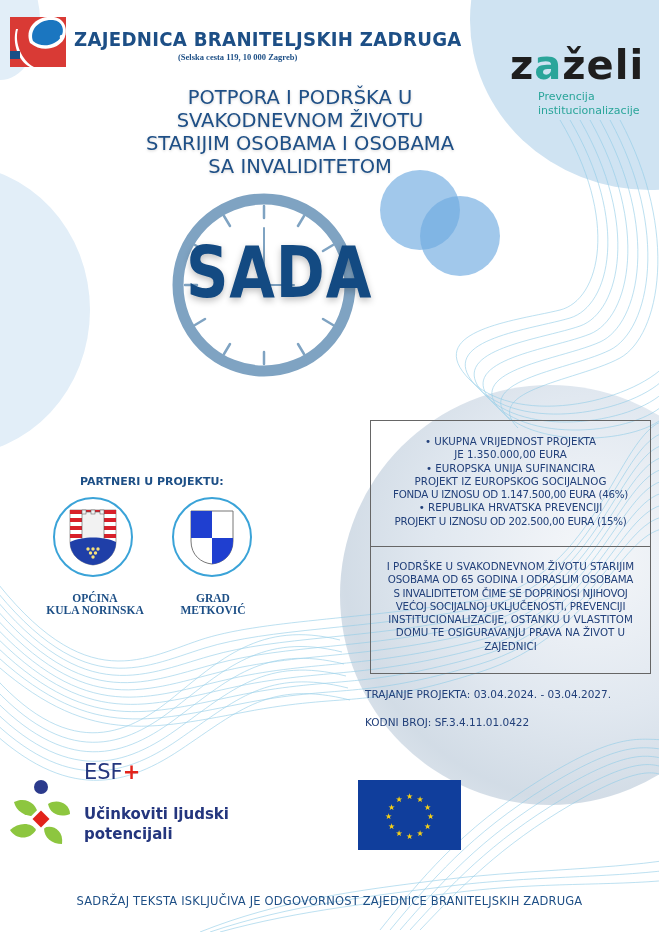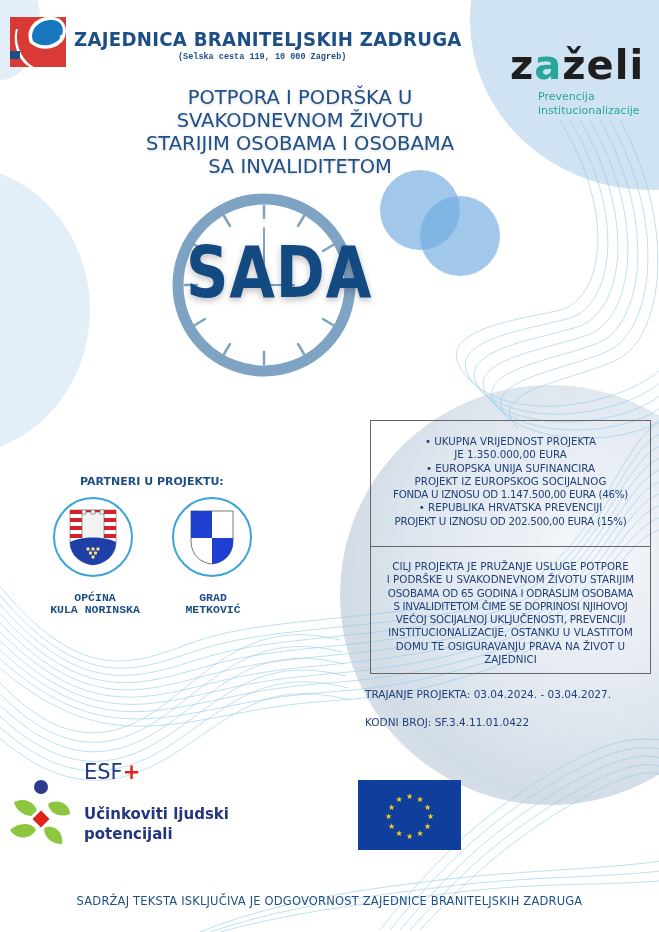--- a/index.html
+++ b/index.html
@@ -16,21 +16,21 @@
   .c-photo { left: 340px; top: 385px; width: 420px; height: 420px;
      background: radial-gradient(circle at 60% 40%, #f4f6f9 0%, #dde5ee 45%, #cdd8e3 70%, #e8eef4 100%); opacity: 0.9; }
   .waves { position: absolute; left: 0; top: 0; width: 659px; height: 932px; }
 
   .content { position: absolute; inset: 0; z-index: 2; padding-left: 47px; }
 
   
   .zbz-logo { position: absolute; left: 10px; top: 13px; width: 58px; height: 56px; }
   .zbz-title { position: absolute; left: 74px; top: 28px; font-family: "DejaVu Sans", sans-serif; font-weight: bold;
       font-size: 19.5px; letter-spacing: 0.3px; color: #1d4f86; transform: scaleX(0.93); transform-origin: left top; white-space: nowrap; }
-  .zbz-address { position: absolute; left: 178px; top: 52px; font-family: Liberation Mono, monospace; font-weight: bold;
+  .zbz-address { position: absolute; left: 178px; top: 52px; font-family: Liberation Serif, serif; font-weight: bold;
       font-size: 8.5px; color: #1d4f86; white-space: nowrap; }
 
   
   .zazeli-word { position: absolute; left: 510px; top: 42px; font-family: "DejaVu Sans", sans-serif; font-size: 40px;
       font-weight: bold; color: #1e1e1e; letter-spacing: 1px; white-space: nowrap; }
   .zazeli-word .accent { color: #2aa59a; }
   .zazeli-sub { position: absolute; left: 538px; top: 90px; font-family: "DejaVu Sans", sans-serif; font-size: 11px;
       line-height: 14px; color: #2aa59a; }
 
   
@@ -45,21 +45,21 @@
       letter-spacing: 1px; transform: scaleX(0.82); transform-origin: center top;
       text-shadow: 0 3px 8px rgba(0,0,0,0.25); }
 
   
   .partners-title { position: absolute; left: 80px; top: 475px; font-family: "DejaVu Sans", sans-serif; font-weight: bold;
       font-size: 11px; color: #1d4f86; }
   .partner-circle { position: absolute; width: 80px; height: 80px; border: 2px solid #3aa3d8; border-radius: 50%;
       background: #fff; display: flex; align-items: center; justify-content: center; }
   .p1 { left: 53px; top: 497px; }
   .p2 { left: 172px; top: 497px; }
-  .partner-name { position: absolute; text-align: center; font-family: Liberation Mono, monospace; font-weight: bold;
+  .partner-name { position: absolute; text-align: center; font-family: Liberation Serif, serif; font-weight: bold;
       font-size: 11.5px; line-height: 12px; color: #1d4f86; }
   .pn1 { left: 30px; top: 592px; width: 130px; }
   .pn2 { left: 168px; top: 592px; width: 90px; }
 
   
   .info-box { position: absolute; left: 370px; width: 281px; text-align: center; font-family: "DejaVu Sans", sans-serif;
       font-size: 10.3px; line-height: 13.3px; color: #22407a; padding: 0 2px; }
   .box1 { top: 420px; height: 126px; border-top: 1.5px solid #666; border-left: 1.5px solid #666; border-right: 1.5px solid #666; padding-top: 14px; }
   .box2 { top: 546px; height: 128px; border-top: 1.5px solid #666; border-bottom: 1.5px solid #666; border-left: 1.5px solid #666; border-right: 1.5px solid #666; padding-top: 13px; }
   .info-line { display: block; white-space: nowrap; }
@@ -227,21 +227,20 @@
   <div class="info-box box1">
     <span class="info-line">• UKUPNA VRIJEDNOST PROJEKTA</span>
     <span class="info-line">JE 1.350.000,00 EURA</span>
     <span class="info-line">• EUROPSKA UNIJA SUFINANCIRA</span>
     <span class="info-line">PROJEKT IZ EUROPSKOG SOCIJALNOG</span>
     <span class="info-line" style="letter-spacing:-0.3px;">FONDA U IZNOSU OD 1.147.500,00 EURA (46%)</span>
     <span class="info-line">• REPUBLIKA HRVATSKA PREVENCIJI</span>
     <span class="info-line" style="letter-spacing:-0.3px;">PROJEKT U IZNOSU OD 202.500,00 EURA (15%)</span>
   </div>
   <div class="info-box box2">
-    <span class="info-line">CILJ PROJEKTA JE PRUŽANJE USLUGE POTPORE</span>
     <span class="info-line">I PODRŠKE U SVAKODNEVNOM ŽIVOTU STARIJIM</span>
     <span class="info-line" style="letter-spacing:-0.2px;">OSOBAMA OD 65 GODINA I ODRASLIM OSOBAMA</span>
     <span class="info-line" style="letter-spacing:-0.3px;">S INVALIDITETOM ČIME SE DOPRINOSI NJIHOVOJ</span>
     <span class="info-line" style="letter-spacing:-0.2px;">VEĆOJ SOCIJALNOJ UKLJUČENOSTI, PREVENCIJI</span>
     <span class="info-line">INSTITUCIONALIZACIJE, OSTANKU U VLASTITOM</span>
     <span class="info-line">DOMU TE OSIGURAVANJU PRAVA NA ŽIVOT U</span>
     <span class="info-line">ZAJEDNICI</span>
   </div>
 
   <div class="meta-line m1">TRAJANJE PROJEKTA: 03.04.2024. - 03.04.2027.</div>

